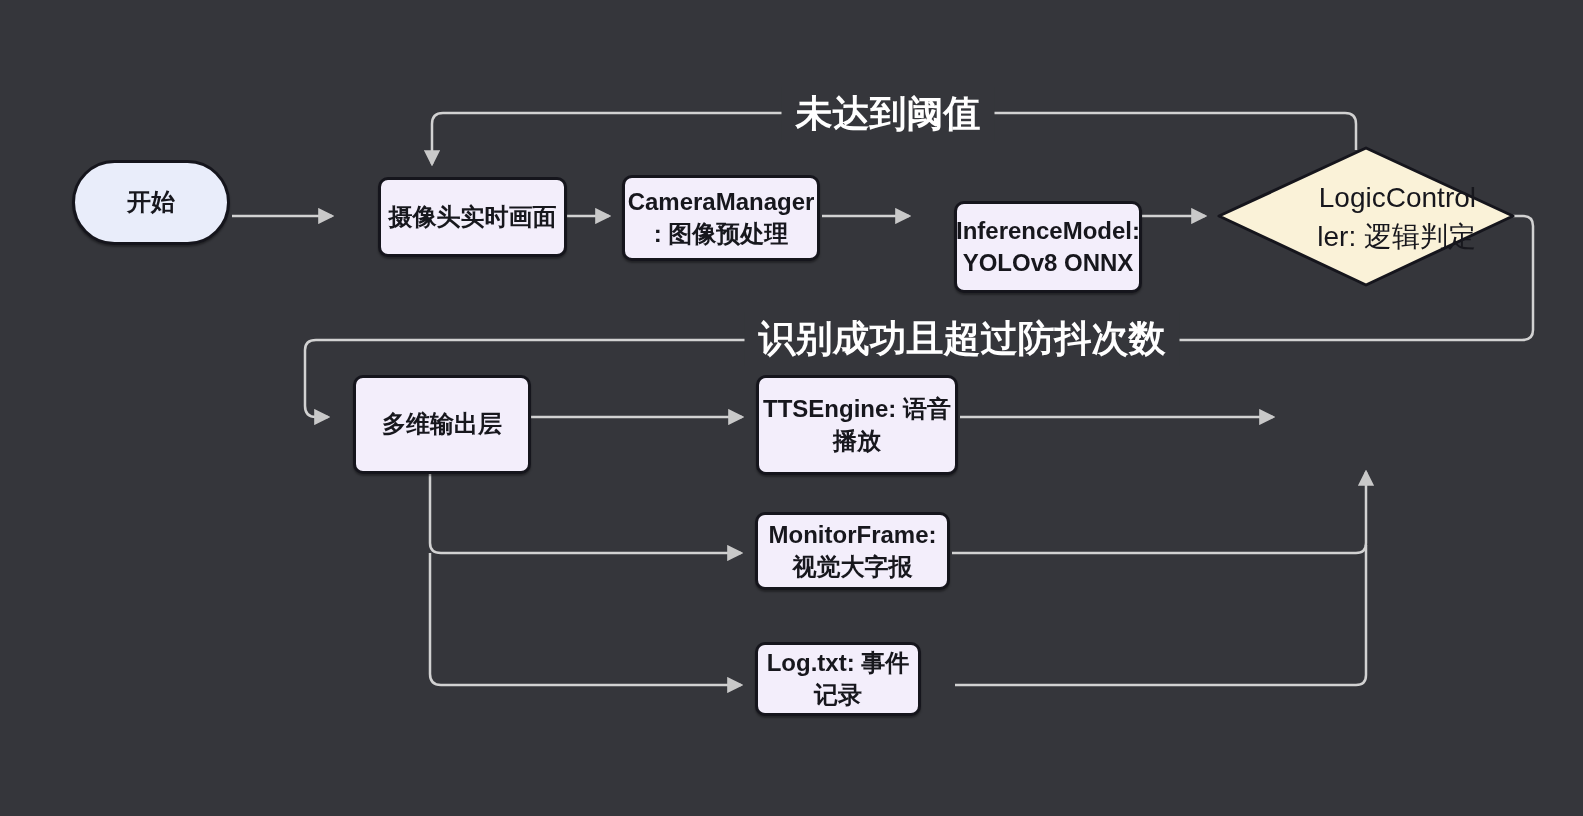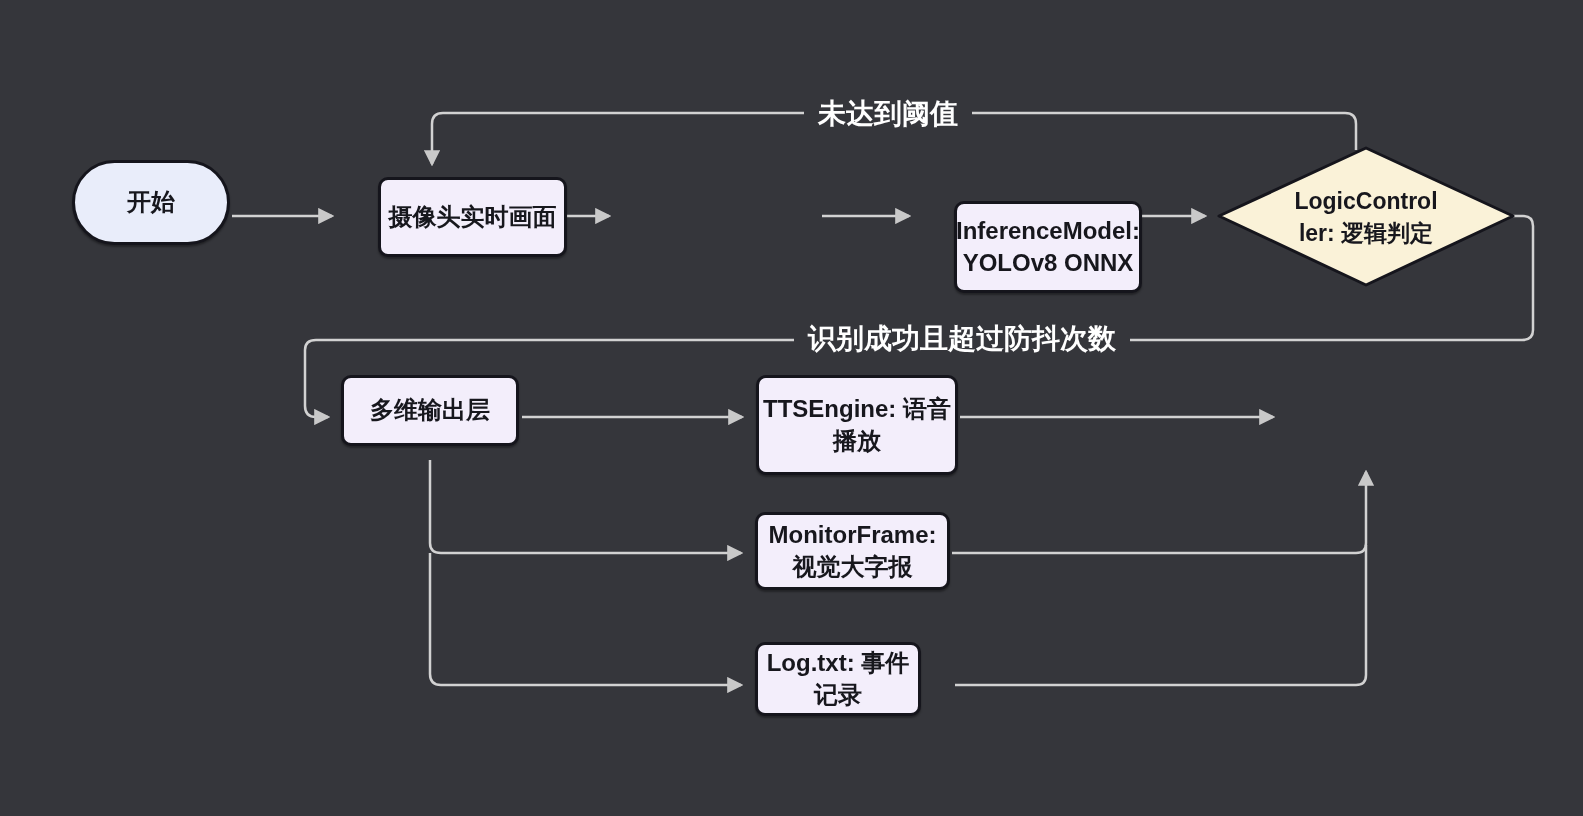--- a/index.html
+++ b/index.html
@@ -52,35 +52,35 @@
     font-size:24px;
     font-weight:600;
     color:var(--node-text);
     line-height:1.35;
     white-space:pre-line;
   }
   .diamond-label{
     position:absolute;
     z-index:3;
     width:220px;
-    text-align:center;
+    text-align:right;
     transform:translate(-50%,-50%);
-    font-size:23px;
-    font-weight:700;
+    font-size:28px;
+    font-weight:400;
     color:var(--node-text);
     line-height:1.4;
     white-space:pre-line;
   }
   .edge-label{
     position:absolute;
     z-index:5;
     transform:translate(-50%,-50%);
     background:var(--bg);
     color:var(--label-text);
-    font-size:28px;
+    font-size:37px;
     font-weight:700;
     padding:2px 14px;
     white-space:nowrap;
   }
 </style>
 </head>
 <body>
 
 <div class="canvas">
 
@@ -119,30 +119,34 @@
   </svg>
 
   <div class="node terminal" style="left:72px;top:160px;width:158px;height:85px;">
     <span class="node-label">开始</span>
   </div>
 
   <div class="node" style="left:345px;top:177px;width:189px;height:80px;margin-left:33px;">
     <span class="node-label">摄像头实时画面</span>
   </div>
 
+  <div class="node" style="left:622px;top:175px;width:198px;height:86px;">
+    <span class="node-label">CameraManager
+: 图像预处理</span>
+  </div>
 
   <div class="node" style="left:954px;top:175px;width:188px;height:92px;margin-top:26px;">
     <span class="node-label">InferenceModel:
 YOLOv8 ONNX</span>
   </div>
 
   <div class="diamond-label" style="left:1366px;top:217px;">LogicControl
 ler: 逻辑判定</div>
 
-  <div class="node" style="left:341px;top:375px;width:178px;height:71px;">
+  <div class="node" style="left:353px;top:375px;width:178px;height:99px;">
     <span class="node-label">多维输出层</span>
   </div>
 
   <div class="node" style="left:756px;top:375px;width:202px;height:100px;">
     <span class="node-label">TTSEngine: 语音
 播放</span>
   </div>
 
 
   <div class="node" style="left:755px;top:512px;width:195px;height:78px;">

